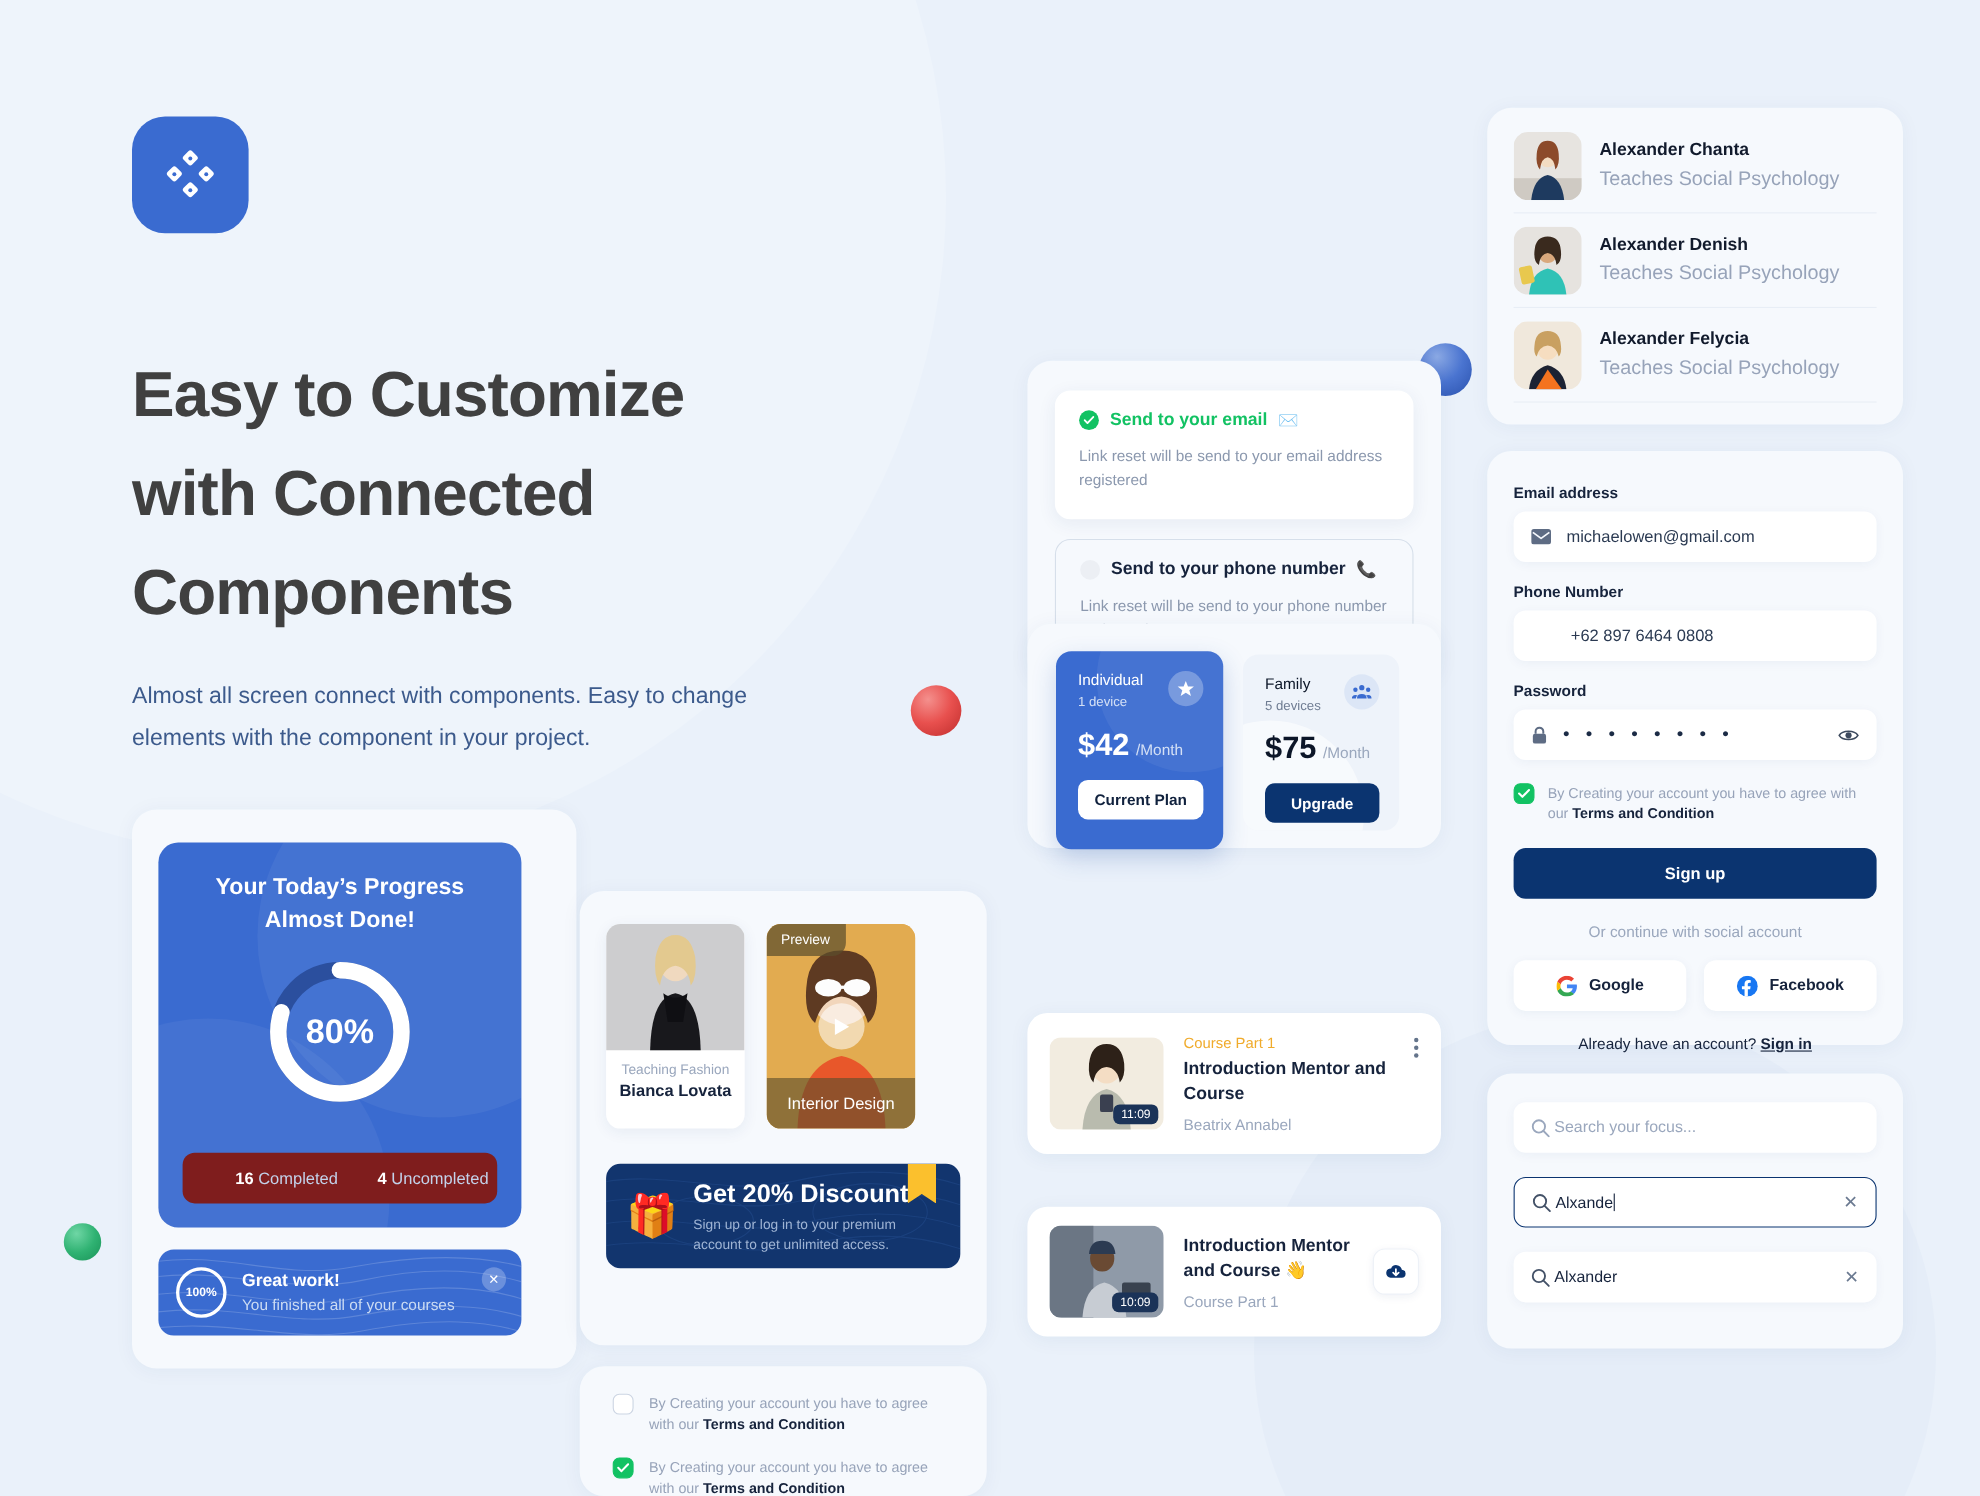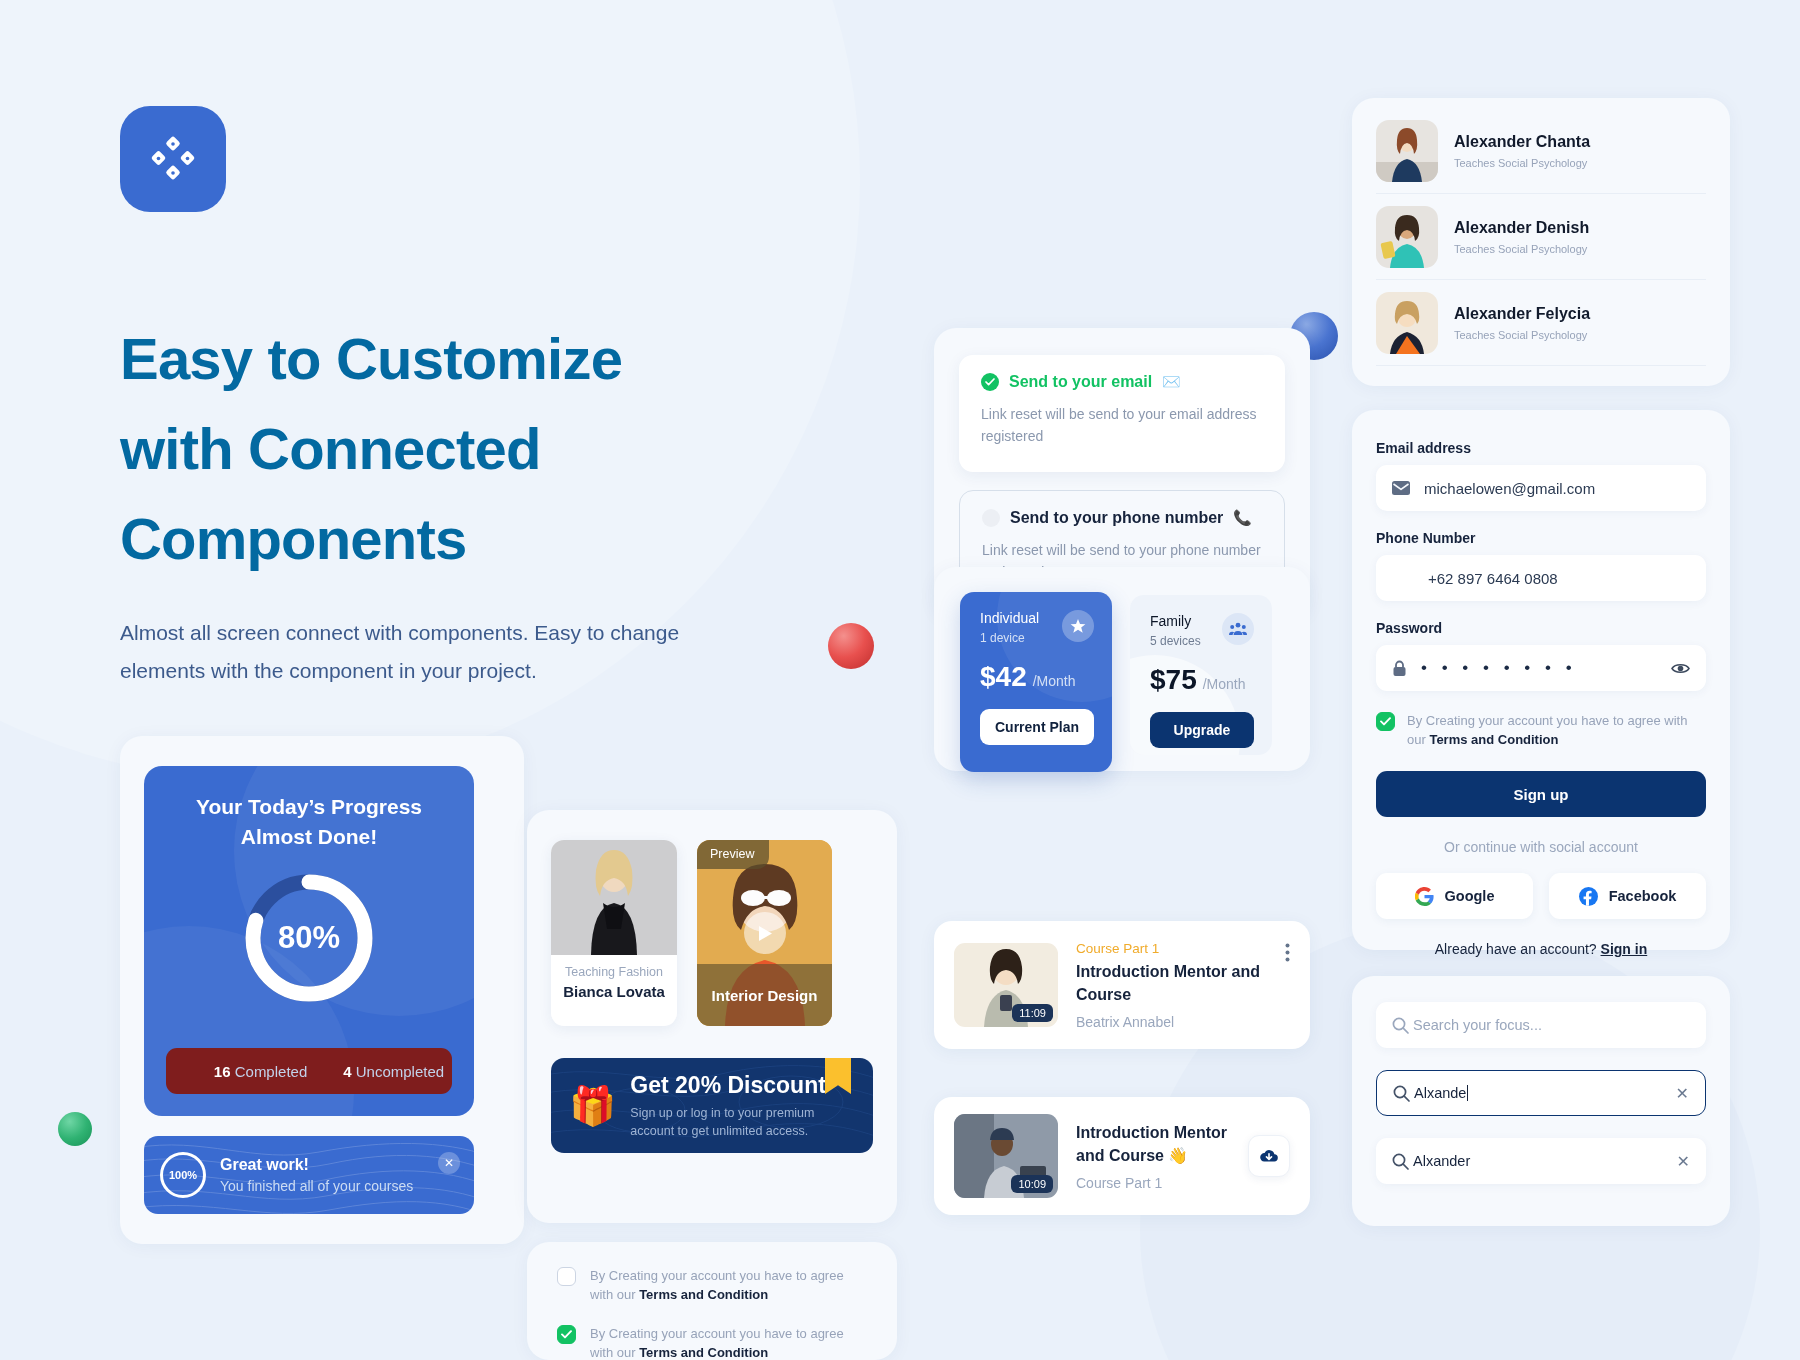--- a/index.html
+++ b/index.html
@@ -41,21 +41,21 @@
   
   .hero { position: absolute; left: 120px; top: 106px; width: 700px; z-index: 3; }
   .logo {
     width: 106px; height: 106px; border-radius: 30px;
     background: #3a6bd0;
     display: flex; align-items: center; justify-content: center;
   }
   .hero-title {
     margin-top: 102px;
     font-size: 58px; line-height: 90px; font-weight: 700;
-    color: #0369a1; letter-spacing: -0.8px;
+    color: #404040; letter-spacing: -0.8px;
   }
   .hero-sub {
     margin-top: 30px; width: 560px;
     font-size: 21px; line-height: 38px; color: #3c5a8c;
   }
 
   
   .panel {
     position: absolute; background: #f6f9fd; border-radius: 22px;
     box-shadow: 0 2px 18px rgba(25,60,120,.05);
@@ -140,24 +140,24 @@
     background: rgba(92,78,44,.72); color: #fff; font-size: 12.5px;
     border-bottom-right-radius: 12px;
   }
   .play-btn {
     position: absolute; left: 50%; top: 50%; transform: translate(-50%,-50%);
     width: 42px; height: 42px; border-radius: 50%;
     background: rgba(255,255,255,.55);
     display: flex; align-items: center; justify-content: center;
   }
   .preview-footer {
-    position: absolute; left: 0; right: 0; bottom: 0; height: 62px;
+    position: absolute; left: 0; right: 0; bottom: 0; height: 46px;
     background: rgba(92,78,44,.62); color: #fff;
     display: flex; align-items: center; justify-content: center;
-    font-size: 15px; font-weight: 700;
+    font-size: 15px; font-weight: 400;
   }
 
   .discount {
     position: absolute; left: 24px; top: 248px; width: 322px; height: 95px;
     border-radius: 13px; background: #12356e; overflow: hidden;
     display: flex; align-items: center; gap: 14px; padding: 0 18px;
   }
   .disc-wave { position: absolute; inset: 0; opacity: .4; }
   .gift { position: relative; z-index: 2; font-size: 38px; line-height: 1; }
   .disc-txt { position: relative; z-index: 2; }
@@ -271,21 +271,21 @@
     border: 1px solid #edf1f7; box-shadow: 0 2px 8px rgba(25,60,120,.07);
     display: flex; align-items: center; justify-content: center;
   }
 
   
   #mentors-panel { left: 1352px; top: 98px; width: 378px; height: 288px; padding: 10px 24px; }
   .mentor-row { display: flex; align-items: center; gap: 16px; height: 86px; border-bottom: 1px solid #e8eef6; }
   .mentor-row:last-child { border-bottom: 1px solid #e8eef6; }
   .mentor-avatar { flex: 0 0 auto; width: 62px; height: 62px; border-radius: 13px; overflow: hidden; }
   .mentor-name { font-size: 16px; font-weight: 700; color: #111a2c; }
-  .mentor-role { font-size: 11px; color: #97a3b9; margin-top: 6px; }
+  .mentor-role { font-size: 18px; color: #97a3b9; margin-top: 6px; }
 
   #signup-panel { left: 1352px; top: 410px; width: 378px; height: 540px; padding: 30px 24px; }
   .field-label { font-size: 14px; font-weight: 700; color: #16233c; }
   .field {
     margin-top: 9px; height: 46px; background: #fff; border-radius: 11px;
     box-shadow: 0 2px 10px rgba(25,60,120,.05);
     display: flex; align-items: center; gap: 14px; padding: 0 16px;
   }
   .field + .field-label { margin-top: 19px; }
   .field-value { font-size: 15px; color: #2b3a52; flex: 1 1 auto; }

